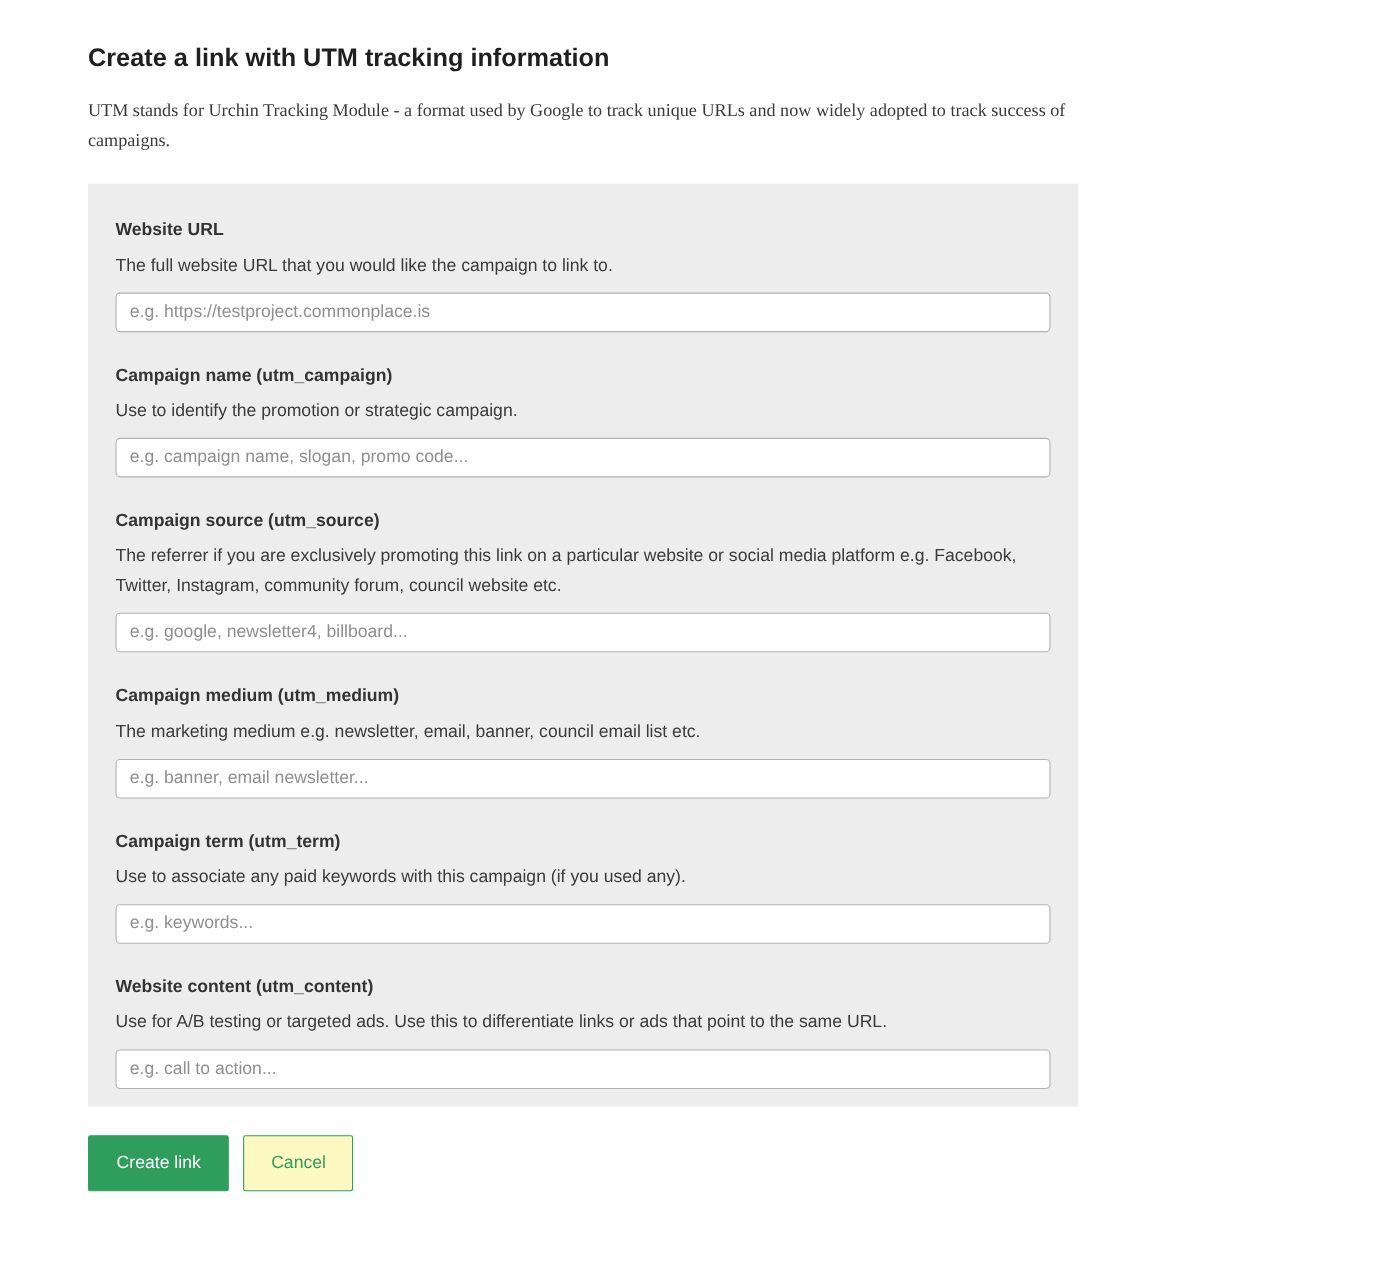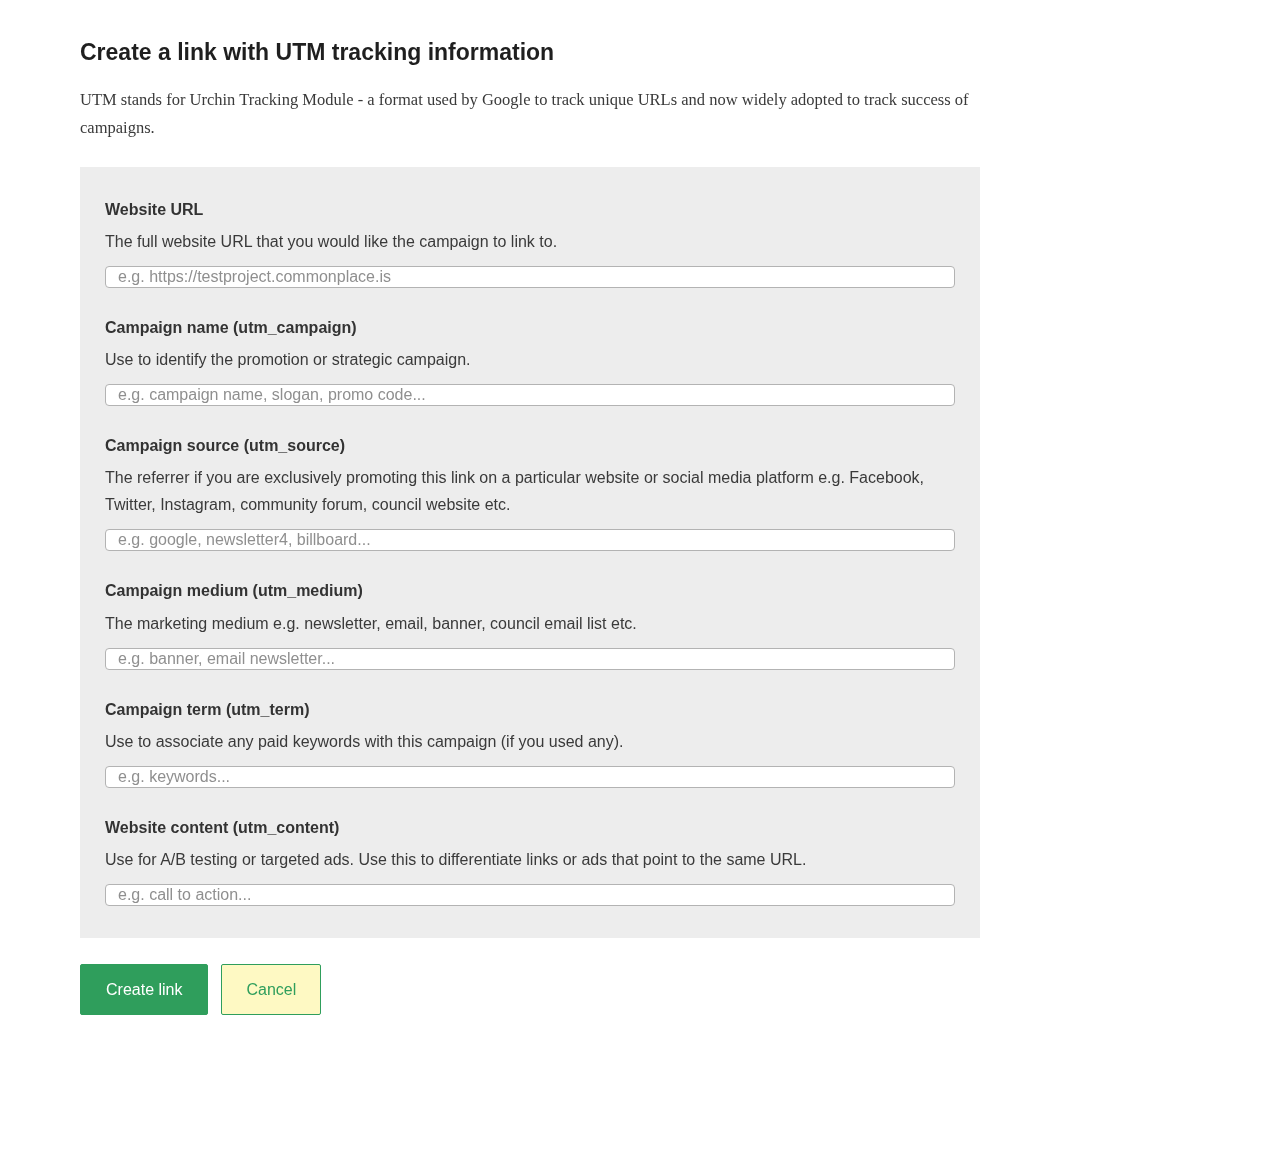--- a/index.html
+++ b/index.html
@@ -24,21 +24,21 @@
   p.intro {
     margin-top: 19px;
     font-size: 16.5px;
     line-height: 28px;
     color: #3a3a3a;
     font-family: Liberation Serif, serif;
   }
   .panel {
     margin-top: 25px;
     background: #ededed;
-    padding: 33px 25px 32px 25px;
+    padding: 33px 25px 16px 25px;
   }
   .field {
     margin-bottom: 30px;
   }
   .field:last-child {
     margin-bottom: 0;
   }
   .field-label {
     display: block;
     font-size: 16px;
@@ -48,21 +48,21 @@
   }
   .field-desc {
     margin-top: 9px;
     margin-bottom: 11px;
     font-size: 16px;
     line-height: 27px;
     color: #3a3a3a;
   }
   .field input[type="text"] {
     width: 100%;
-    height: 22px;
+    height: 36px;
     border: 1px solid #b3b3b3;
     border-radius: 4px;
     background: #ffffff;
     padding: 0 12px;
     font-family: "Liberation Sans", sans-serif;
     font-size: 16px;
     color: #333333;
     outline: none;
   }
   .field input[type="text"]::placeholder {

